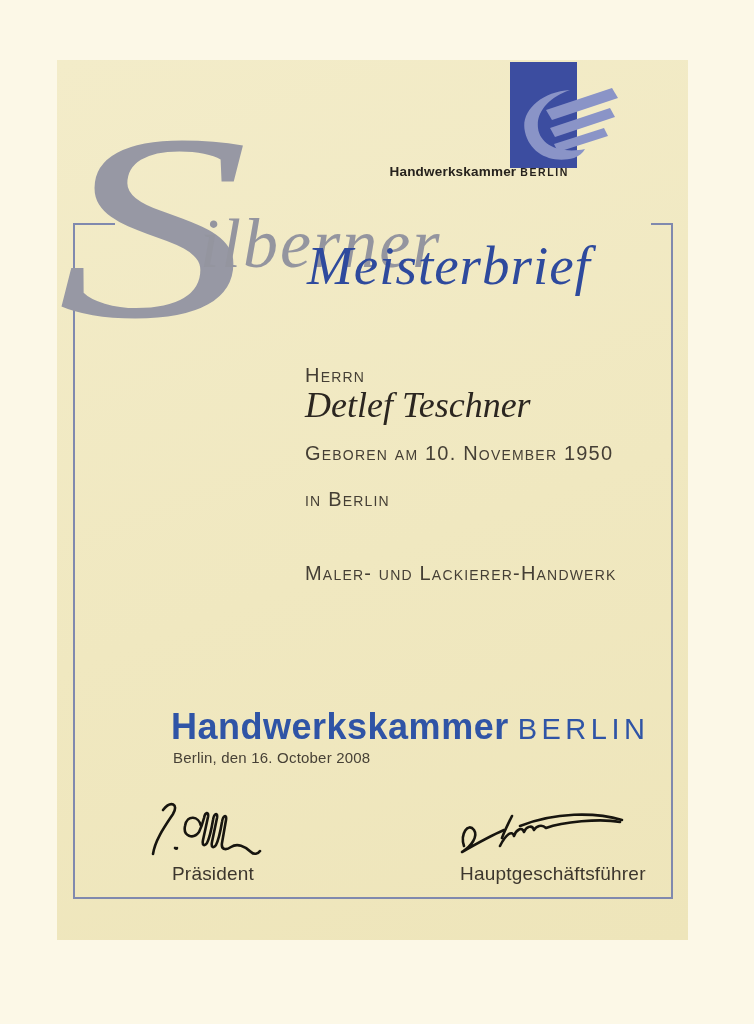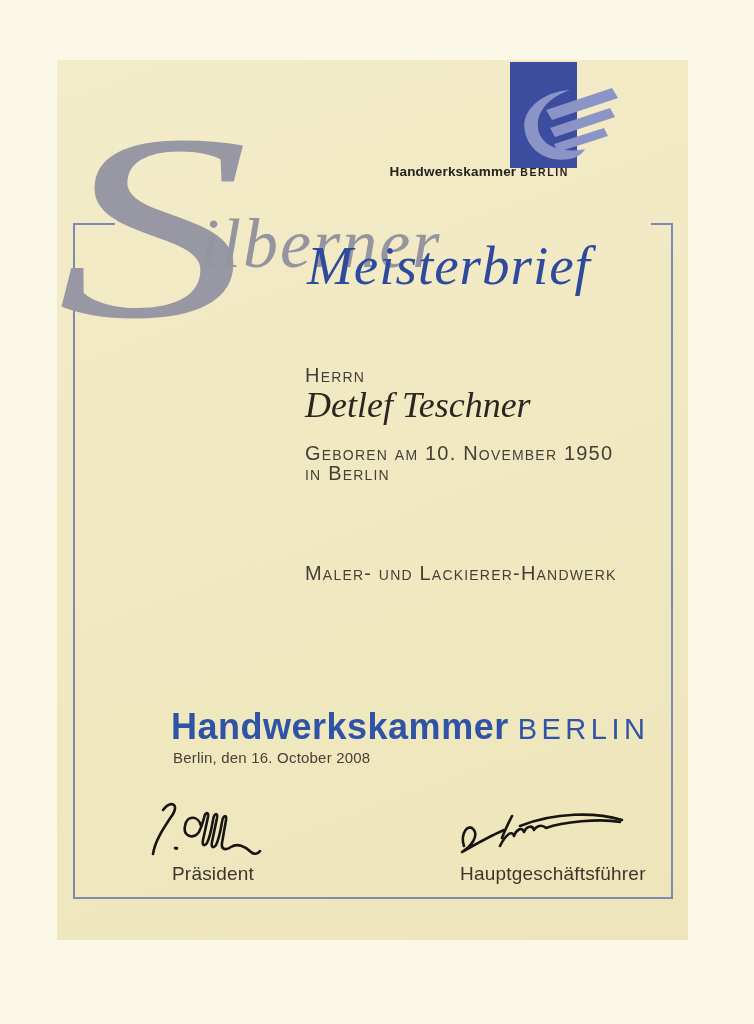--- a/index.html
+++ b/index.html
@@ -59,21 +59,21 @@
     font-variant:small-caps;letter-spacing:1.2px;
     font-size:20px;color:#453f35;white-space:nowrap;
   }
   .salutation{top:304px;}
   .recipient-name{
     position:absolute;left:248px;top:327px;
     font-family:"Liberation Serif", serif;font-style:italic;
     font-size:36px;line-height:1;color:#2b2620;white-space:nowrap;
   }
   .born1{top:382px;}
-  .born2{top:402px;text-align:right;}
+  .born2{top:428px;text-align:right;}
   .award1{top:439px;}
   .award2{top:464px;}
   .trade{top:502px;}
   .grant{top:545px;}
   
   .issuer{
     position:absolute;left:114px;top:646px;
     display:flex;align-items:baseline;white-space:nowrap;
   }
   .issuer .main{font-size:36px;font-weight:bold;color:#2f54a6;letter-spacing:.5px;}

